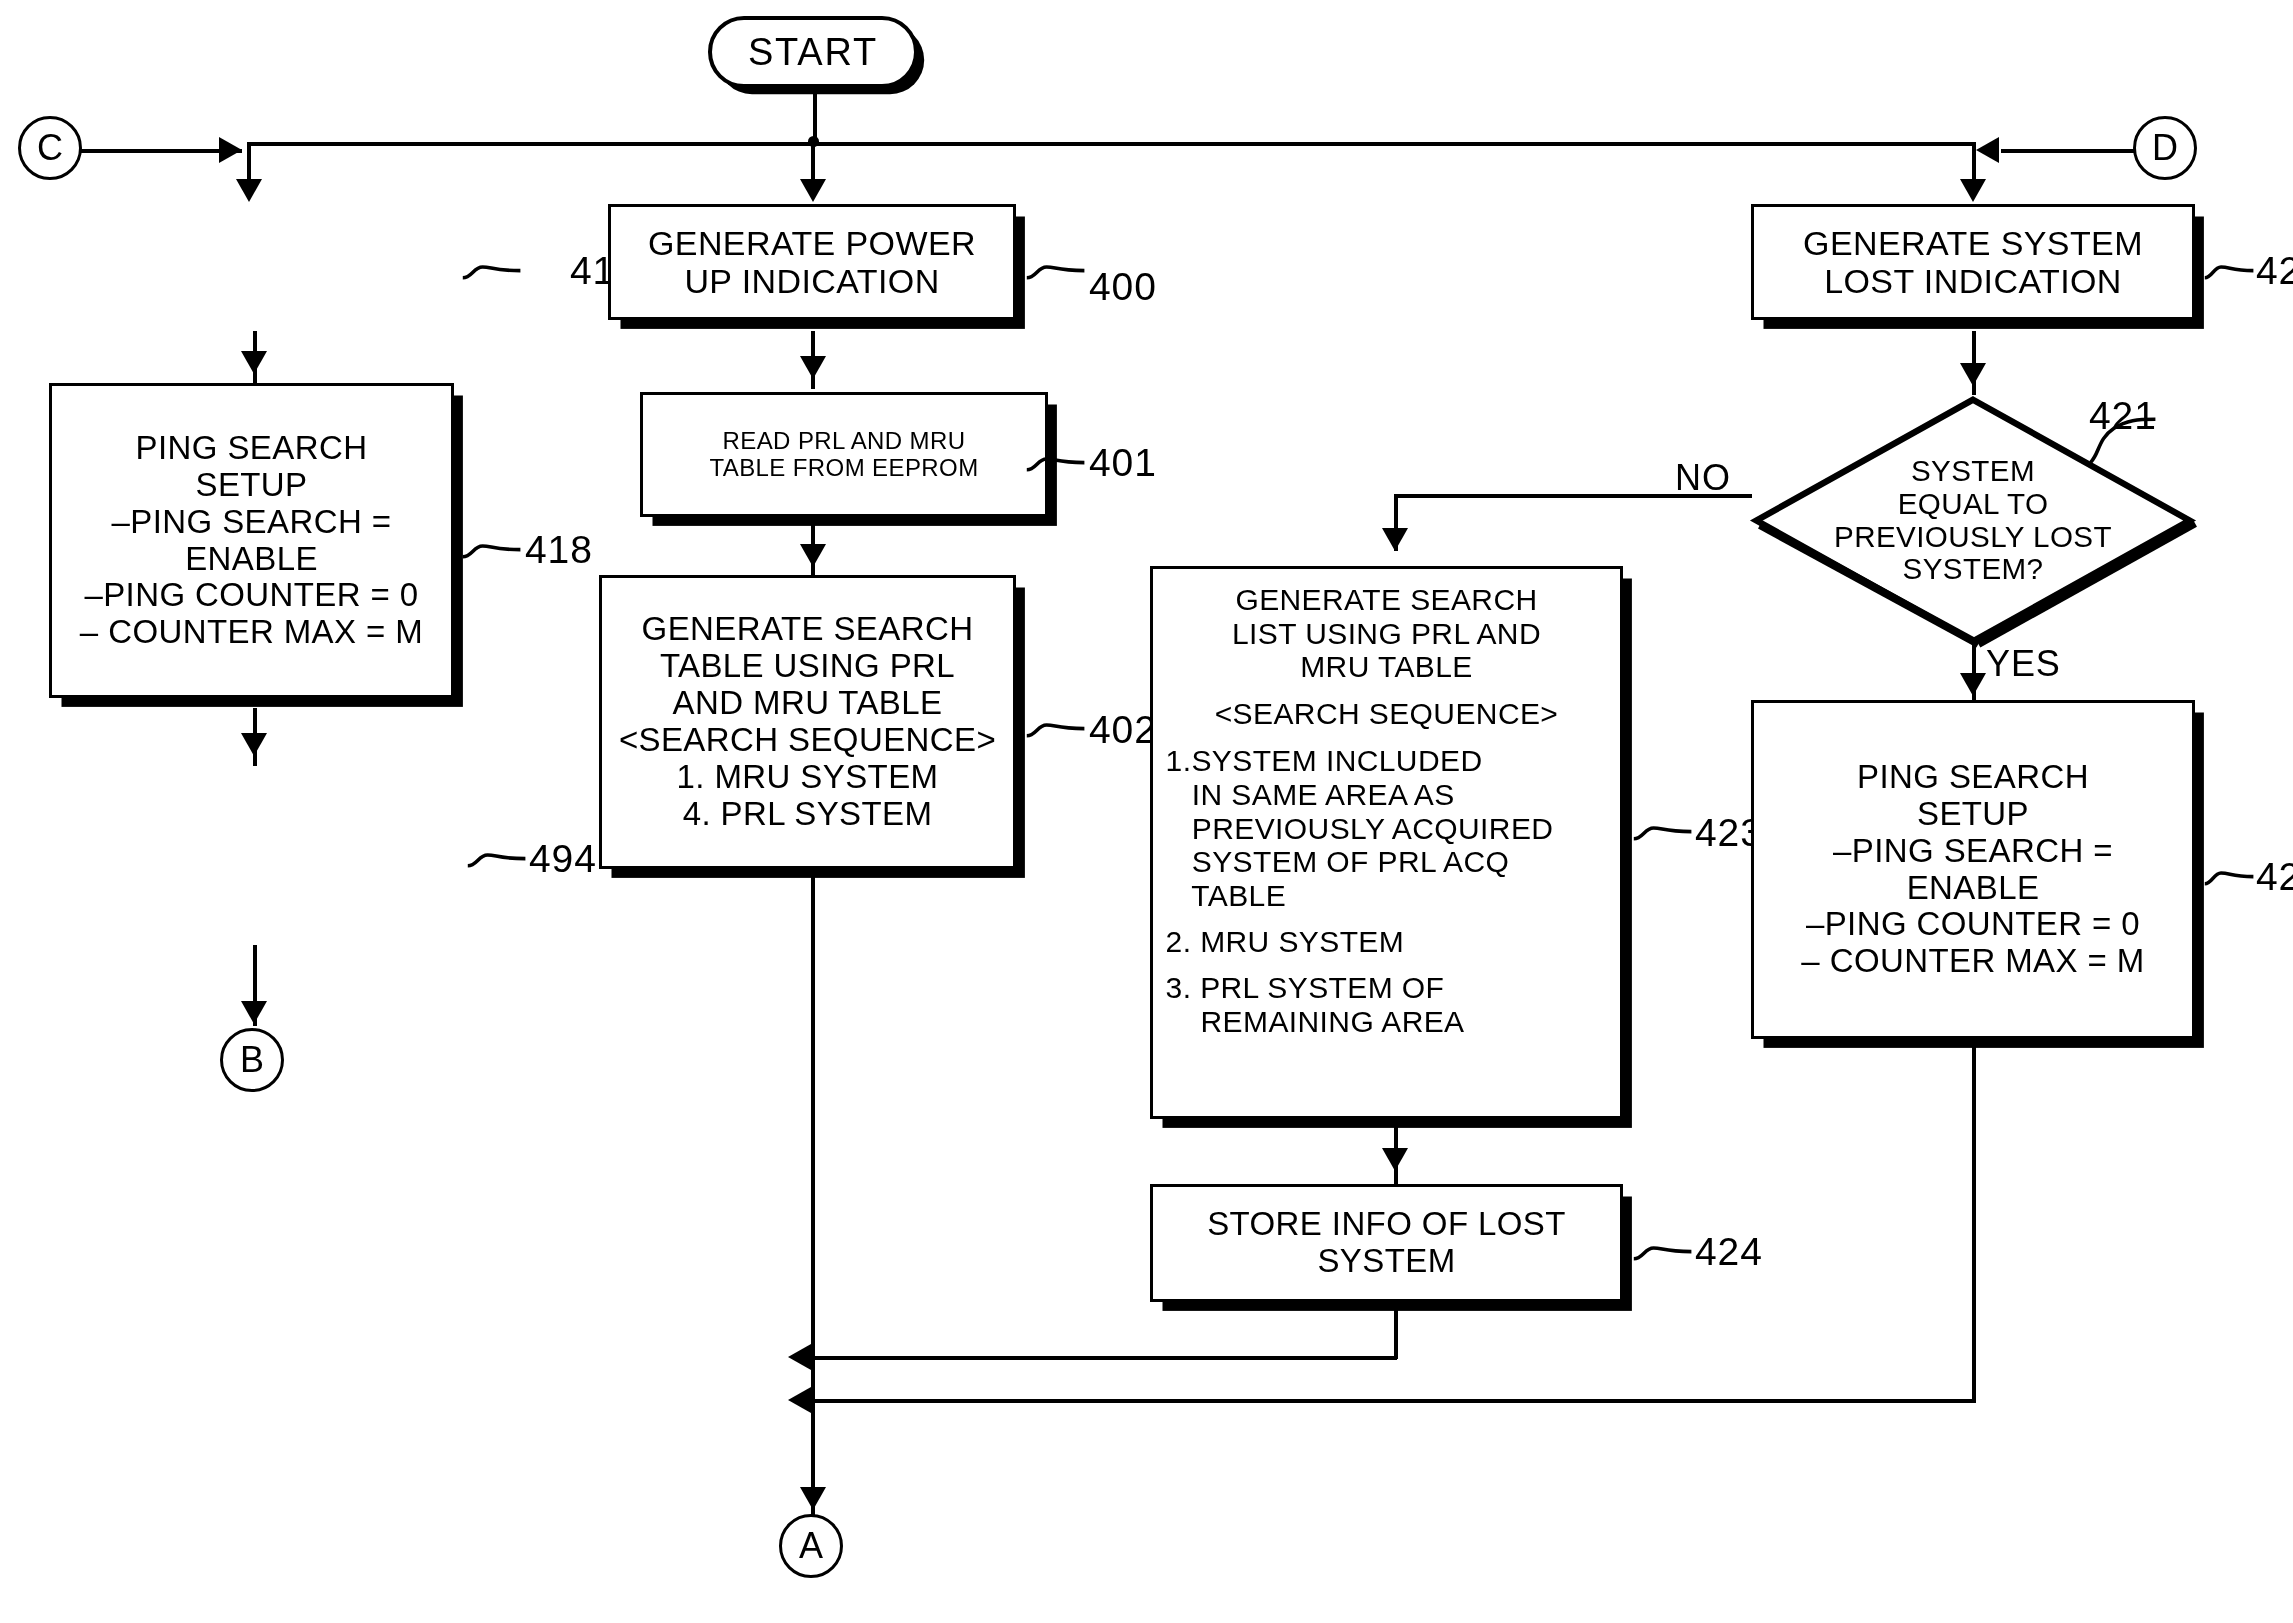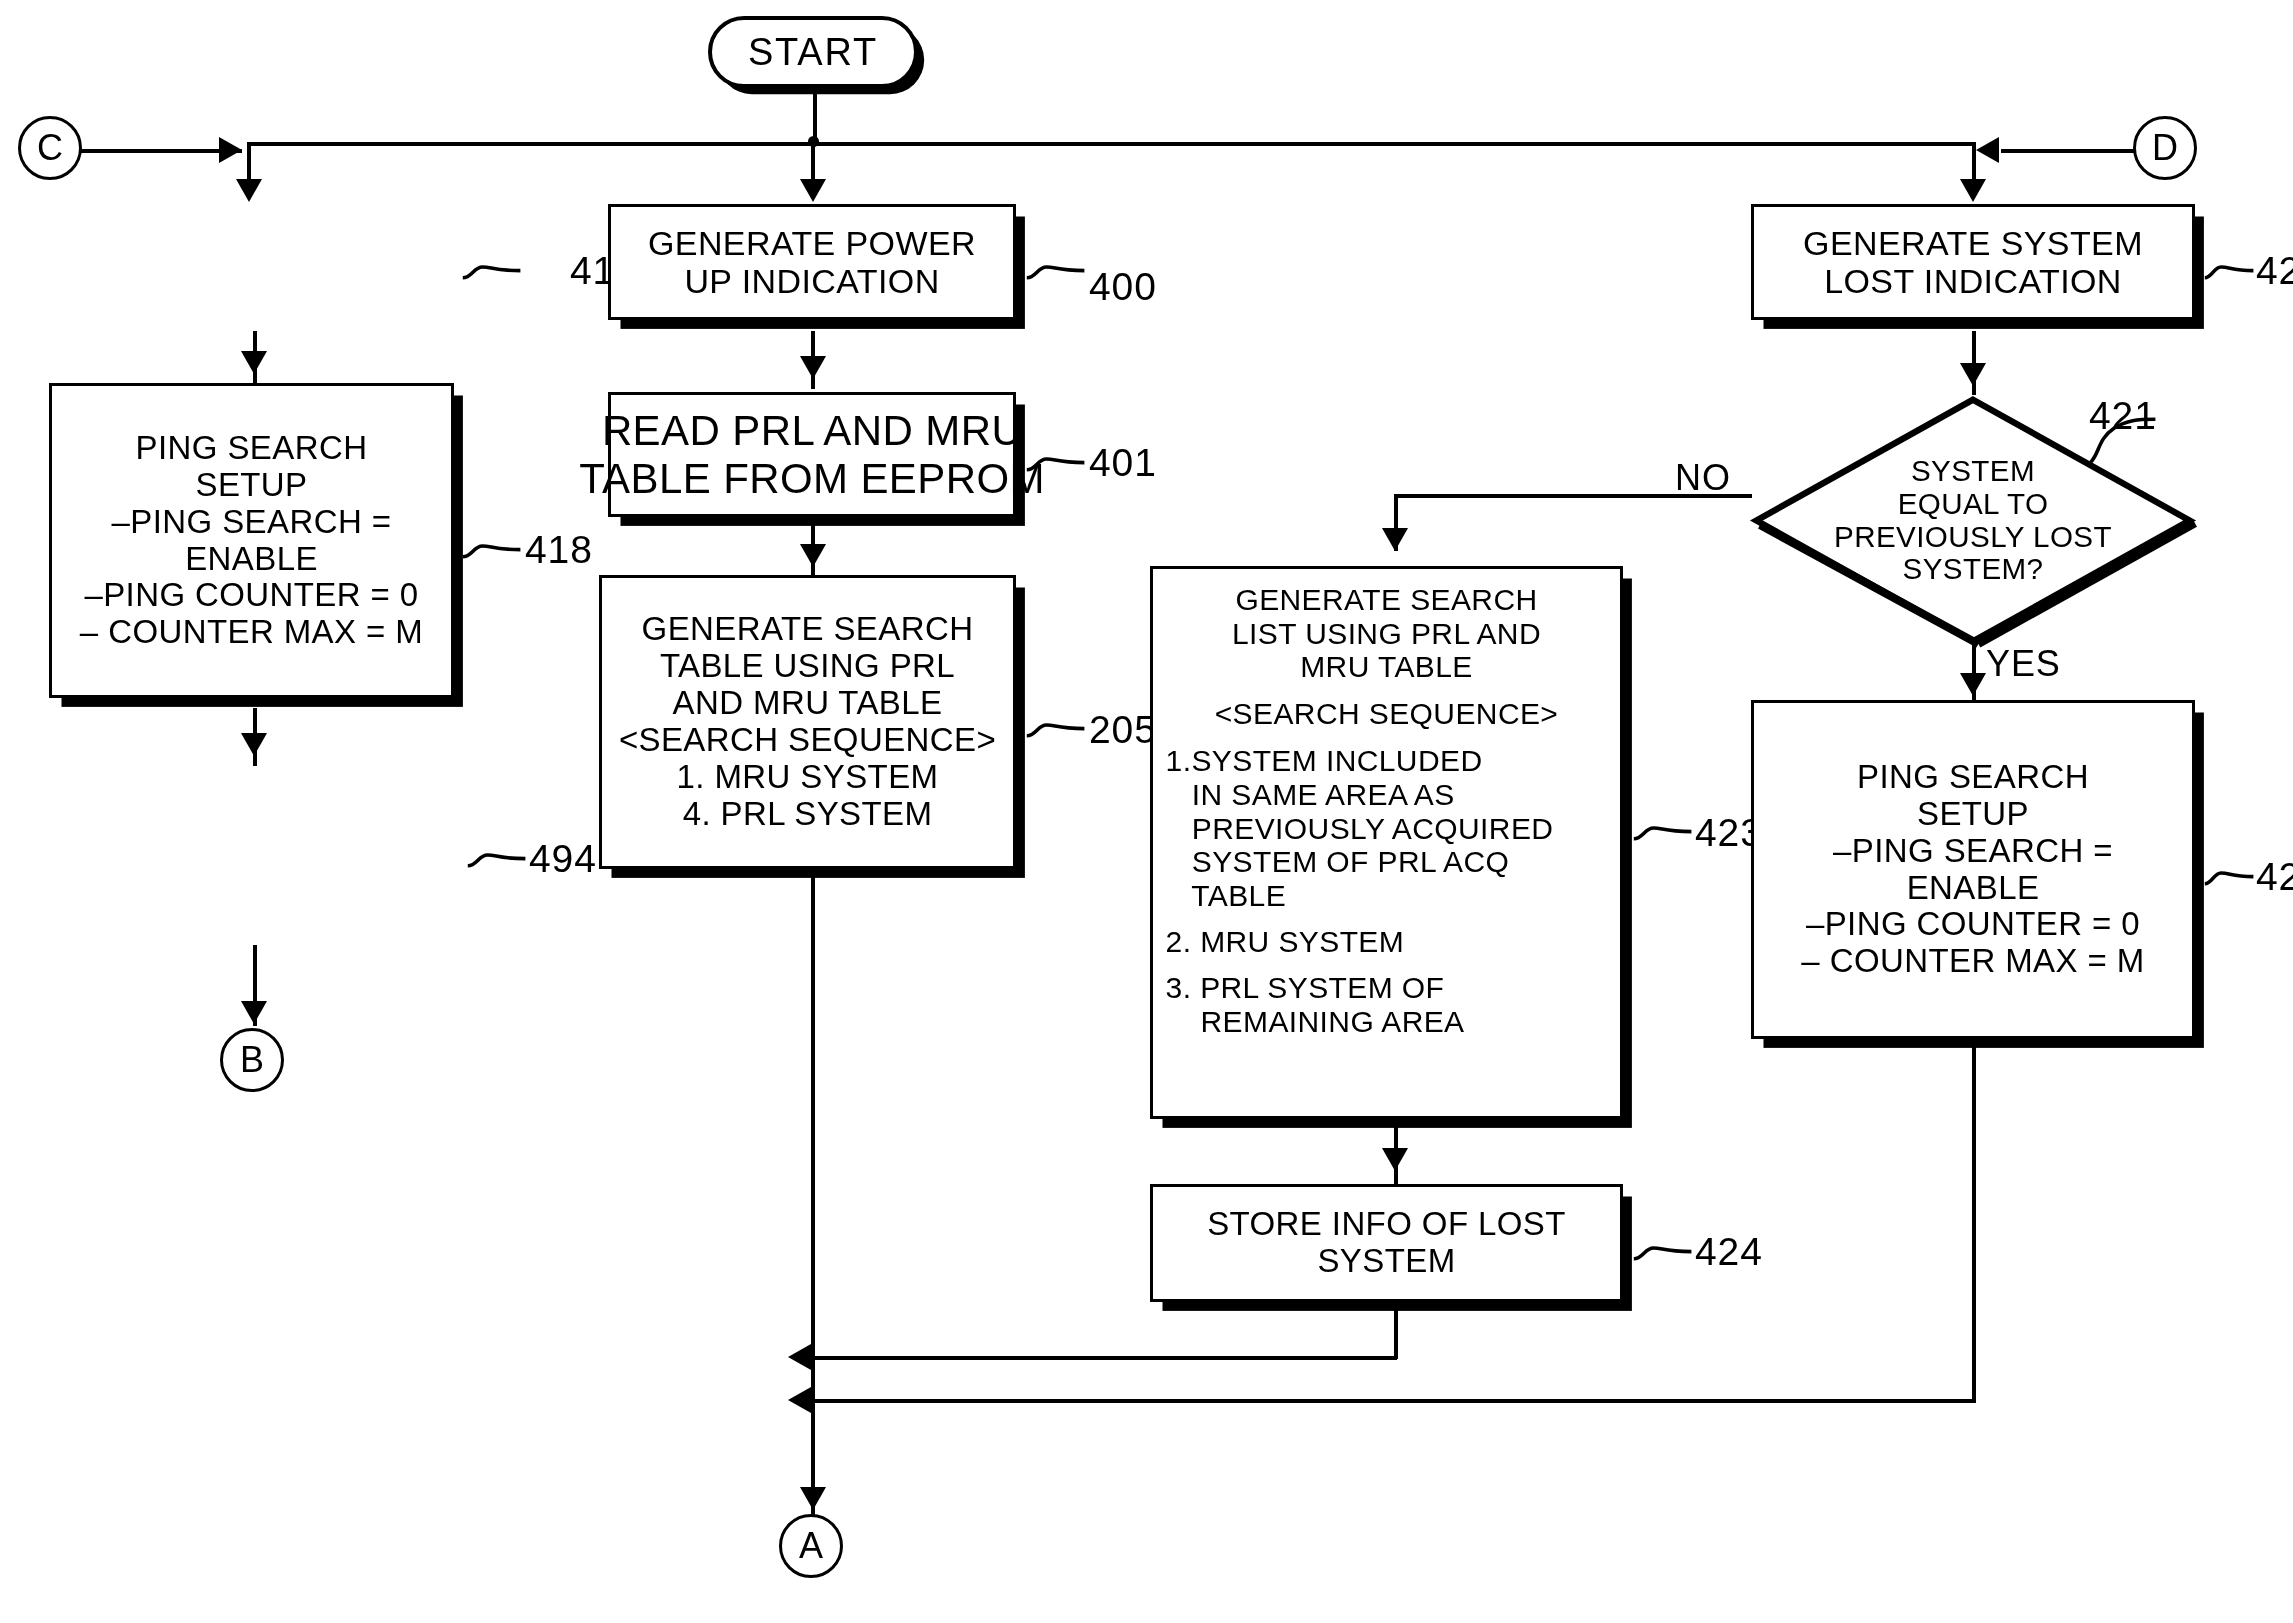--- a/index.html
+++ b/index.html
@@ -213,21 +213,21 @@
     <span class="line">GENERATE POWER</span>
     <span class="line">UP INDICATION</span>
   </div>
   <div class="leader" style="left:1025px;top:258px;">
     <svg width="63" height="27" viewBox="0 0 70 30">
         <path d="M2,22 C12,22 14,10 24,10 C34,10 36,14 66,14" stroke="#000" stroke-width="4" fill="none"></path>
       </svg>
   </div>
   <div class="lbl" style="left:1089px;top:249px;font-size:39px;margin-top:16px;">400</div>
 
-  <div class="node" style="left:608px;top:392px;width:408px;height:125px;font-size:42px;align-items:center;">
+  <div class="node" style="left:640px;top:392px;width:408px;height:125px;font-size:24px;align-items:center;">
     <span class="line">READ PRL AND MRU</span>
     <span class="line">TABLE FROM EEPROM</span>
   </div>
   <div class="leader" style="left:1025px;top:450px;">
     <svg width="63" height="27" viewBox="0 0 70 30">
         <path d="M2,22 C12,22 14,10 24,10 C34,10 36,14 66,14" stroke="#000" stroke-width="4" fill="none"></path>
       </svg>
   </div>
   <div class="lbl" style="left:1089px;top:441px;font-size:39px;">401</div>
 
@@ -237,21 +237,21 @@
     <span class="line">AND MRU TABLE</span>
     <span class="line">&lt;SEARCH SEQUENCE&gt;</span>
     <span class="line">1. MRU SYSTEM</span>
     <span class="line">4. PRL SYSTEM</span>
   </div>
   <div class="leader" style="left:1025px;top:716px;">
     <svg width="63" height="27" viewBox="0 0 70 30">
         <path d="M2,22 C12,22 14,10 24,10 C34,10 36,14 66,14" stroke="#000" stroke-width="4" fill="none"></path>
       </svg>
   </div>
-  <div class="lbl" style="left:1089px;top:708px;font-size:39px;">205</div>
+  <div class="lbl" style="left:1089px;top:708px;font-size:39px;">402</div>
 
   <div class="node" style="left:1150px;top:566px;width:473px;height:553px;font-size:30px;padding:14.3px 9px;justify-content:flex-start;">
     <span class="line">GENERATE SEARCH</span>
     <span class="line">LIST USING PRL AND</span>
     <span class="line">MRU TABLE</span>
     <span class="line" style="margin-top:12.5px;">&lt;SEARCH SEQUENCE&gt;</span>
     <div style="align-self:flex-start;text-align:left;margin-top:14.3px;padding-left:3.6px;">
       <span class="line">1.SYSTEM INCLUDED</span>
       <span class="line">   IN SAME AREA AS</span>
       <span class="line">   PREVIOUSLY ACQUIRED</span>

